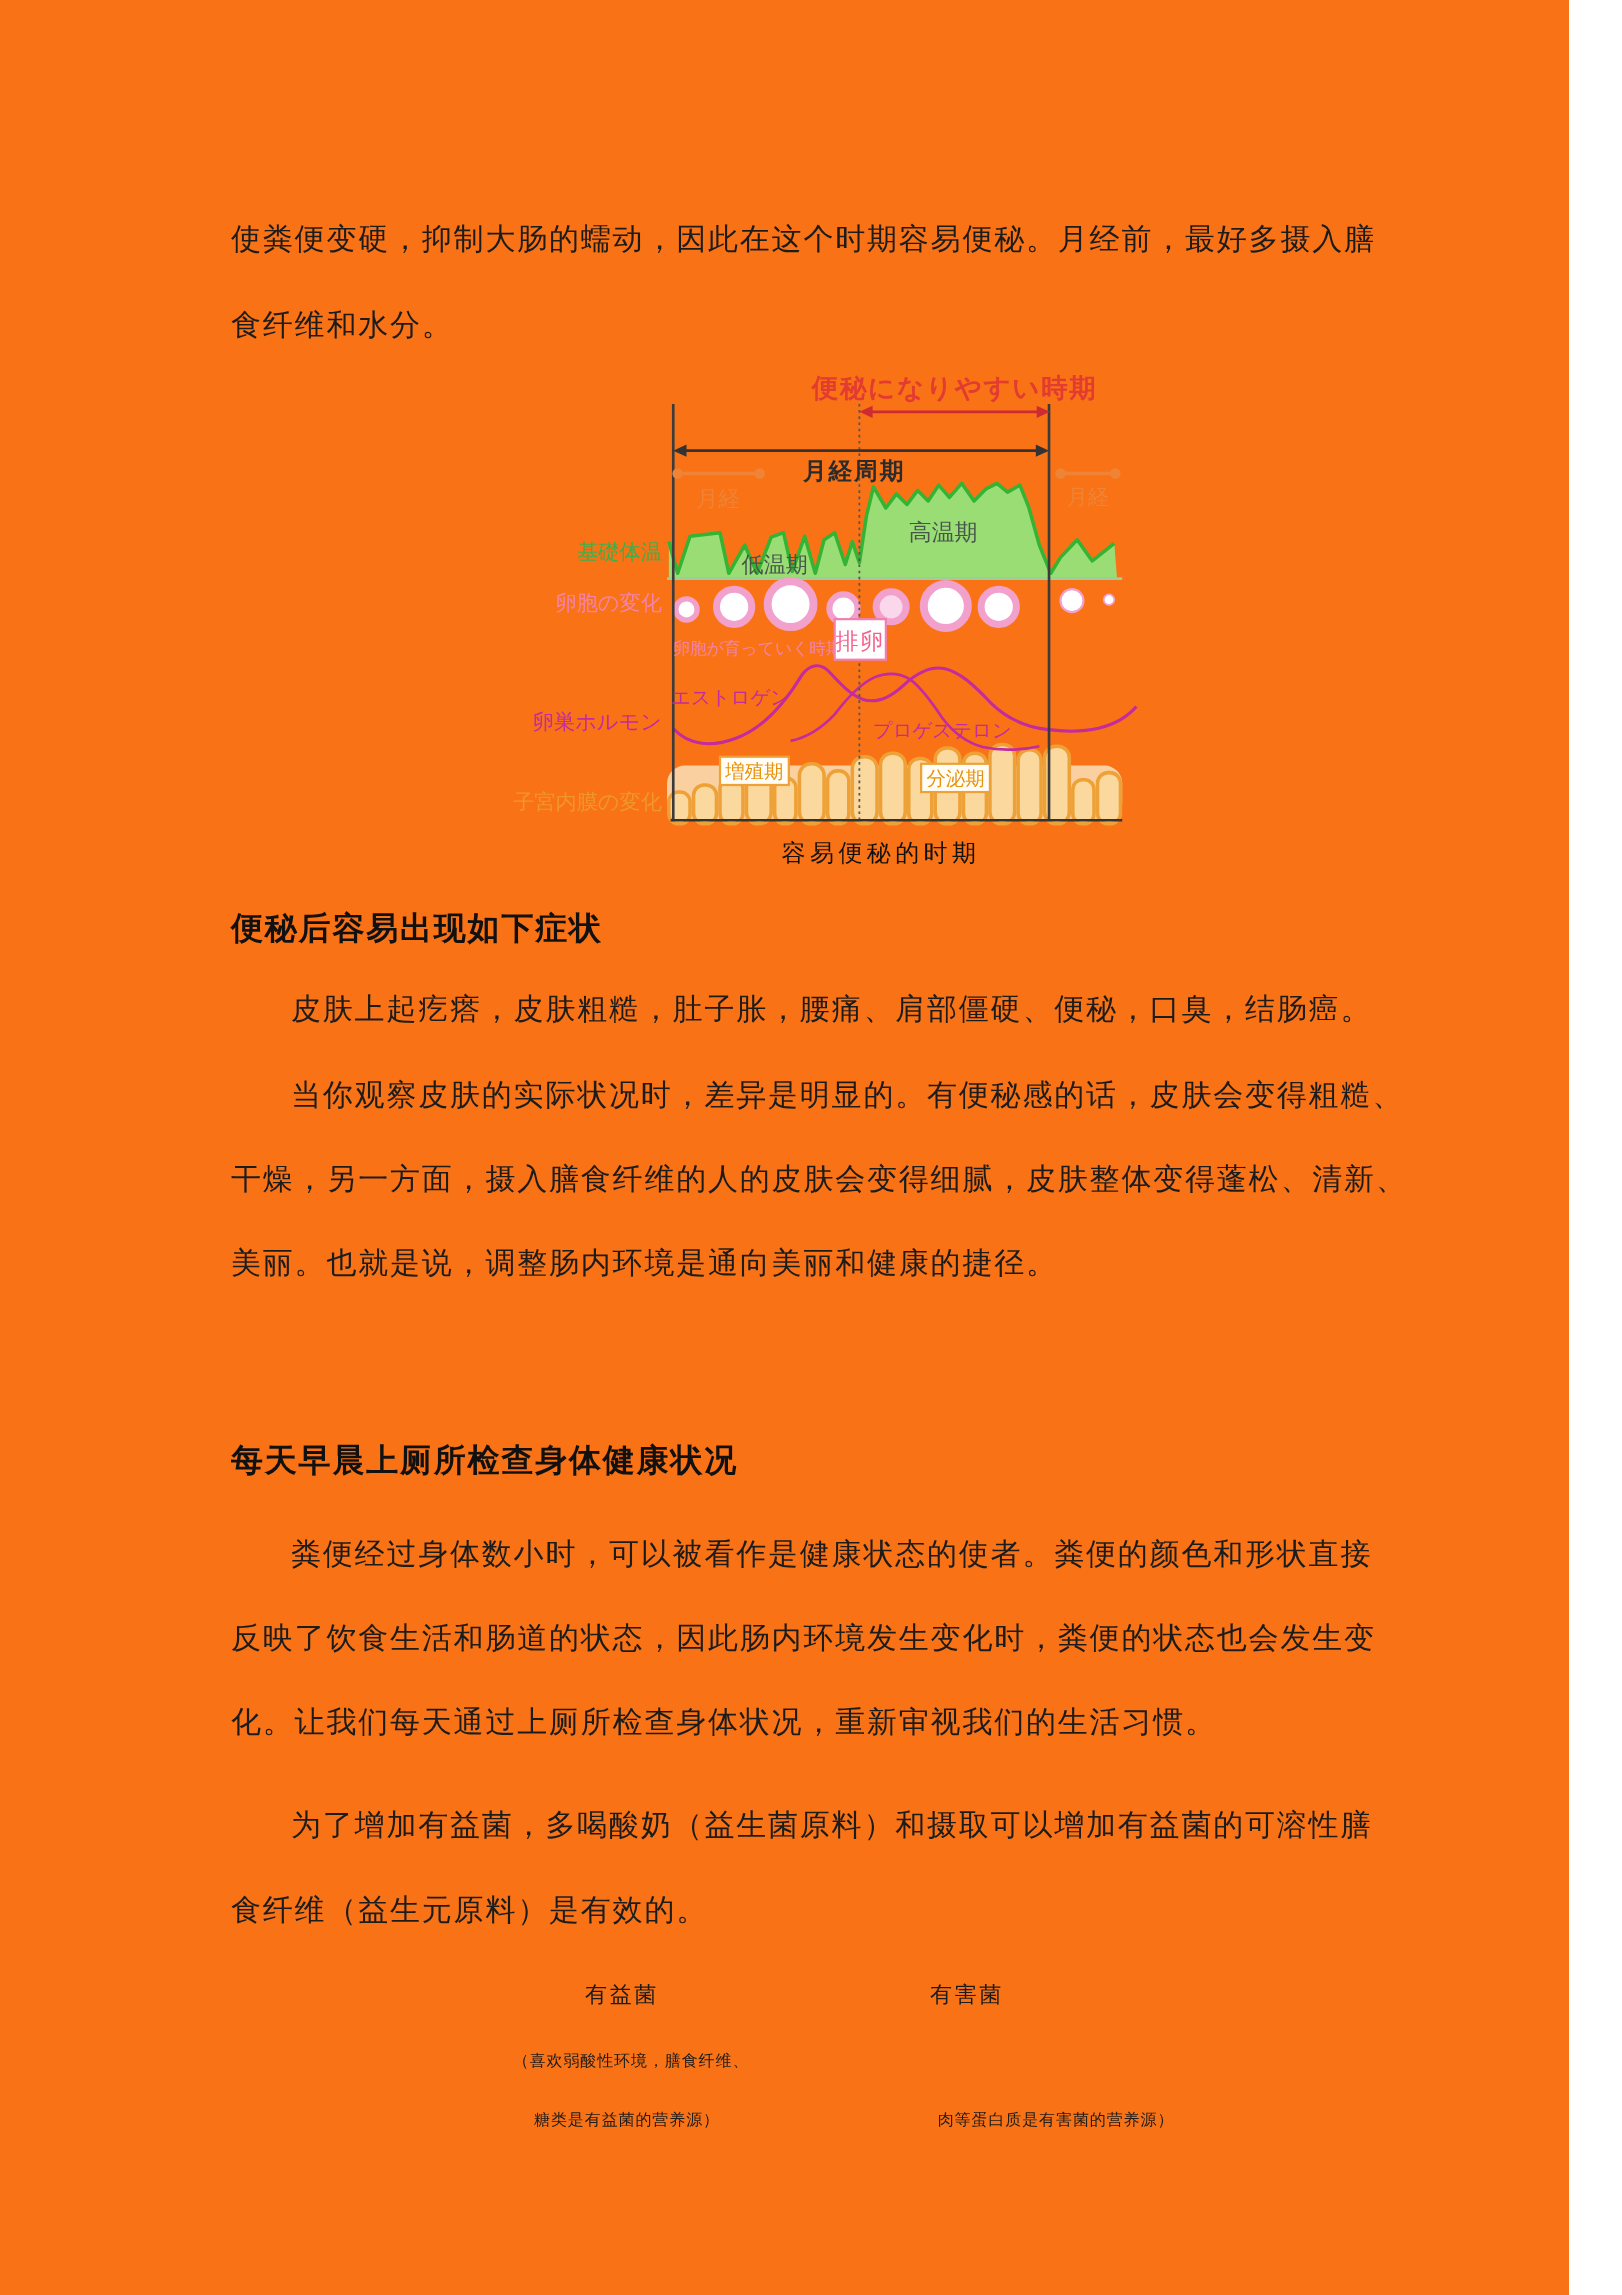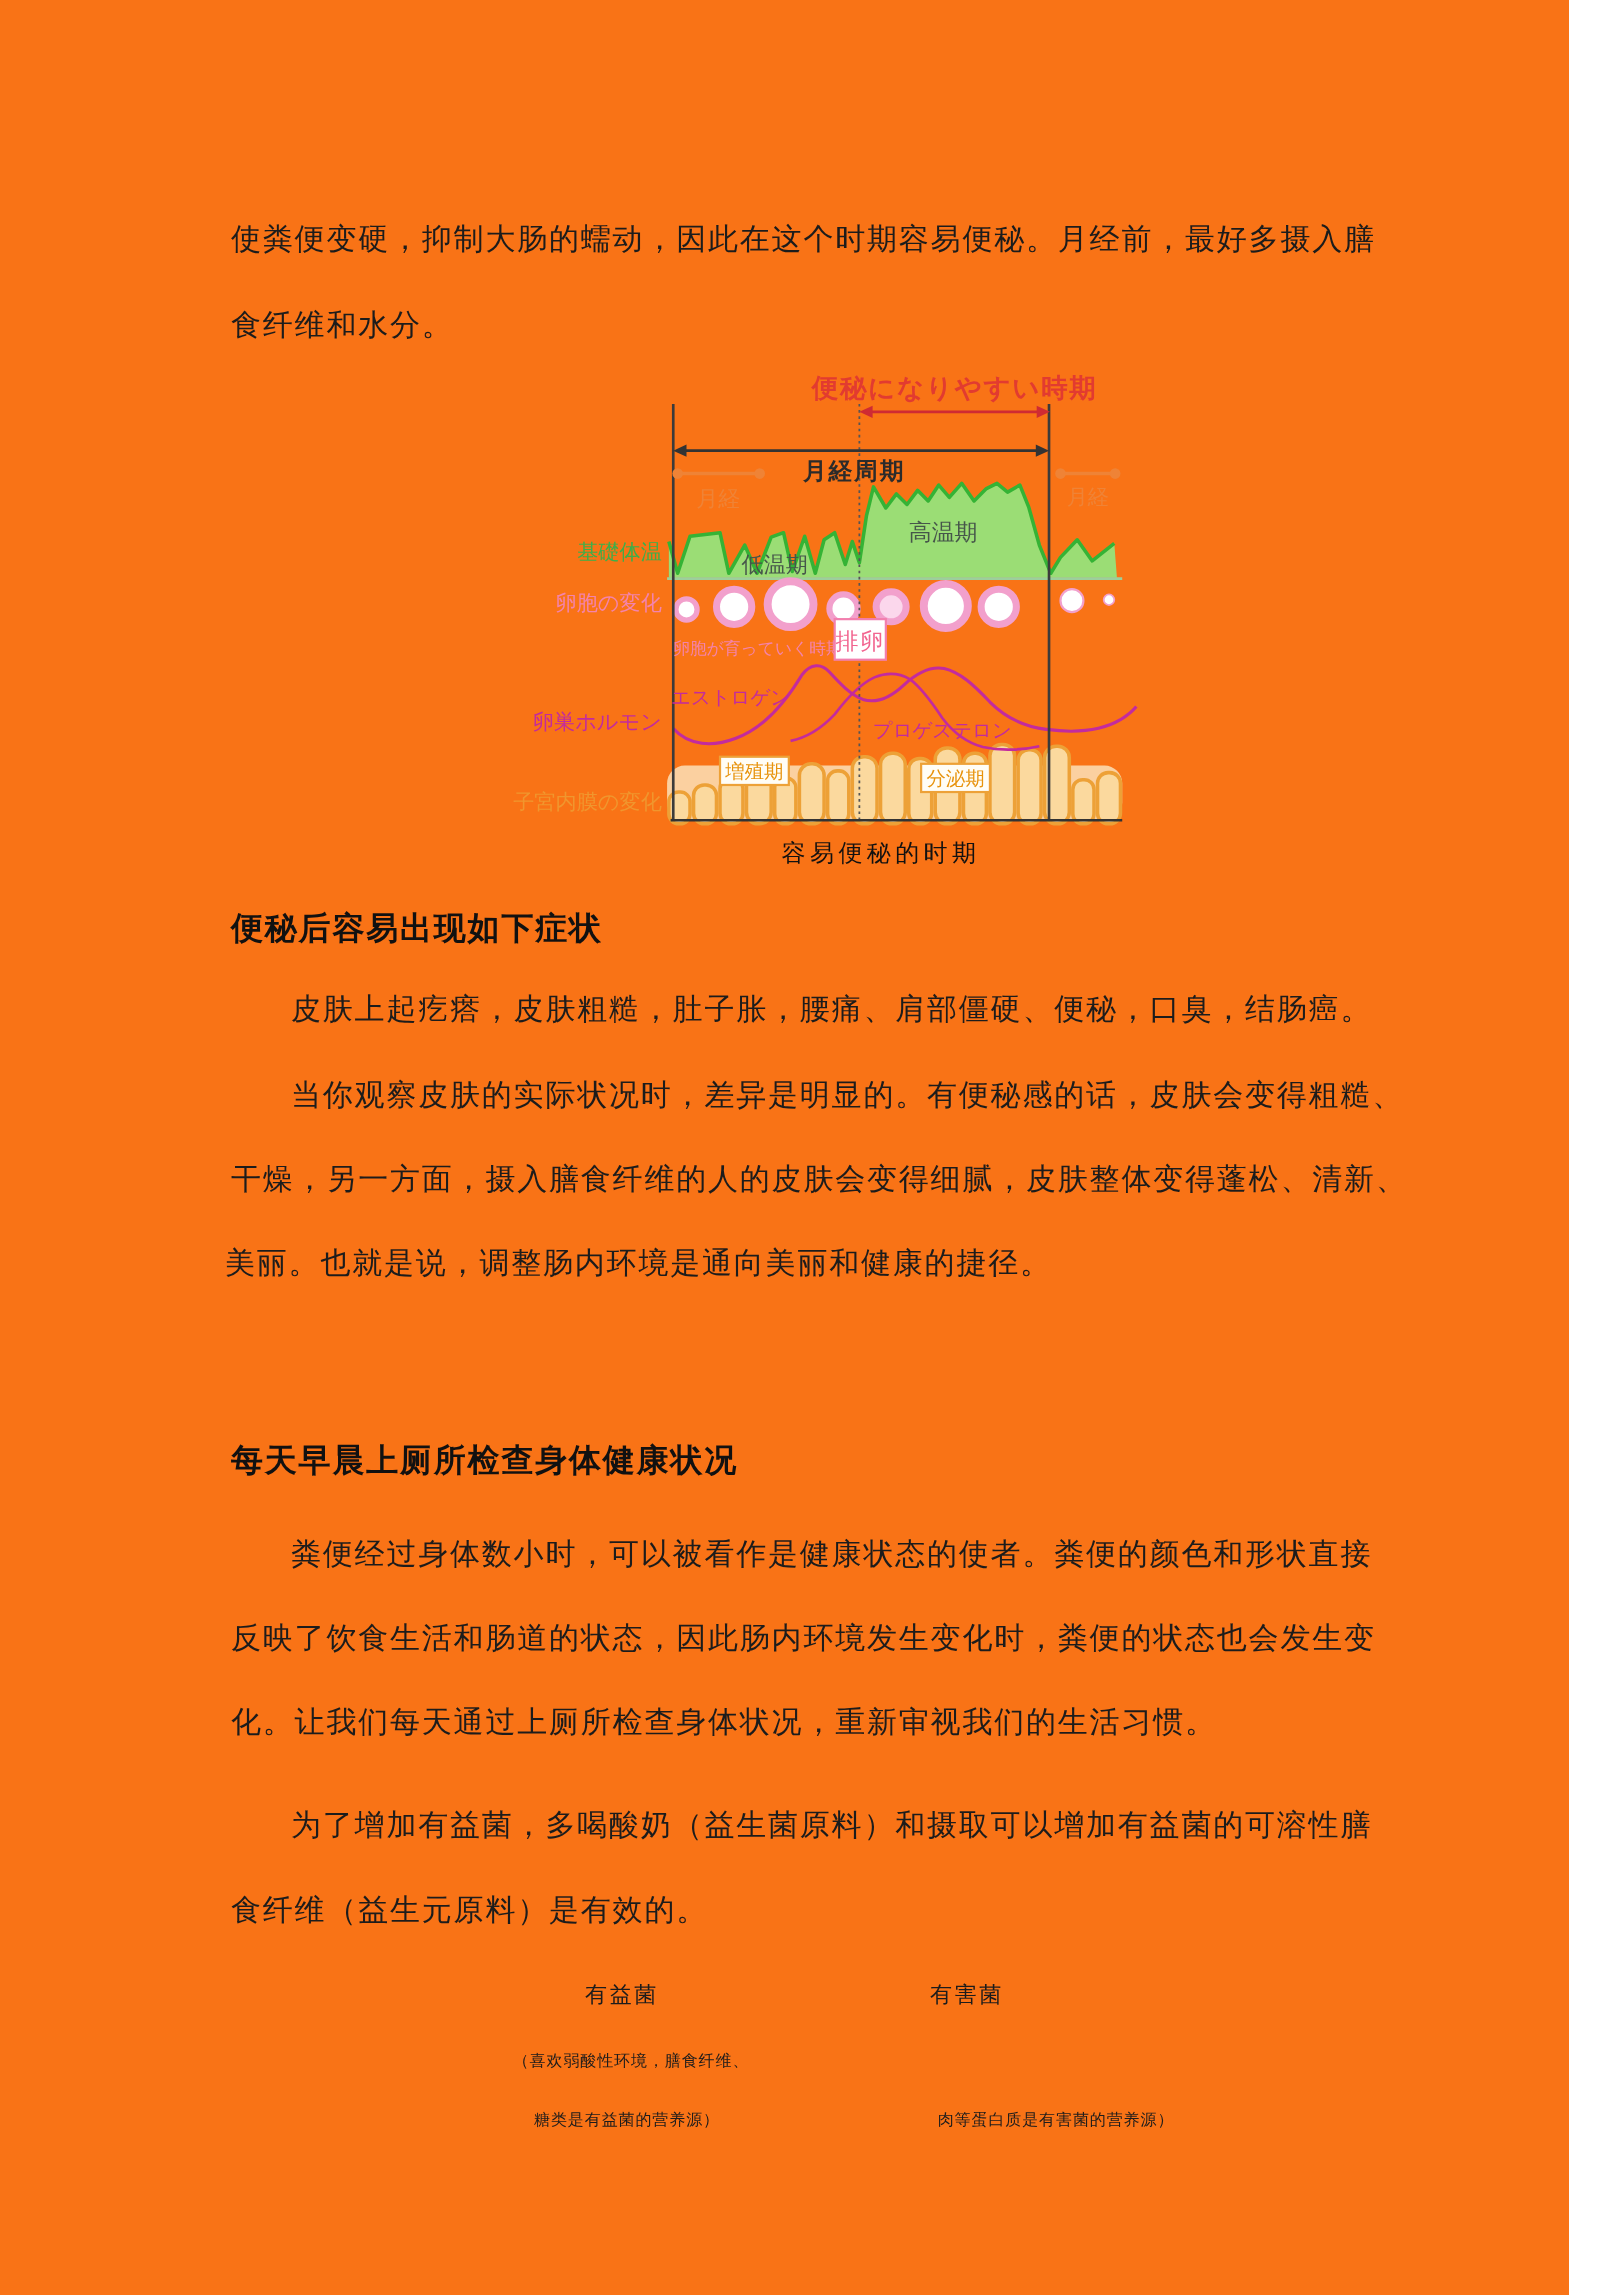--- a/index.html
+++ b/index.html
@@ -114,21 +114,21 @@
     <text x="734" y="917" font-size="24" text-anchor="end" fill="#f0962e">子宮内膜の変化</text>
   </svg>
   </div>
 
   <div class="caption" style="left:881px;top:837px">容易便秘的时期</div>
 
   <div class="heading" style="left:231px;top:907px">便秘后容易出现如下症状</div>
   <div class="bodyline" style="left:291px;top:1077px">当你观察皮肤的实际状况时，差异是明显的。有便秘感的话，皮肤会变得粗糙、</div>
   <div class="bodyline" style="left:291px;top:991px">皮肤上起疙瘩，皮肤粗糙，肚子胀，腰痛、肩部僵硬、便秘，口臭，结肠癌。</div>
   <div class="bodyline" style="left:231px;top:1161px">干燥，另一方面，摄入膳食纤维的人的皮肤会变得细腻，皮肤整体变得蓬松、清新、</div>
-  <div class="bodyline" style="left:225px;top:1245px">美丽。也就是说，调整肠内环境是通向美丽和健康的捷径。</div>
+  <div class="bodyline" style="left:231px;top:1245px">美丽。也就是说，调整肠内环境是通向美丽和健康的捷径。</div>
 
   <div class="heading" style="left:231px;top:1439px">每天早晨上厕所检查身体健康状况</div>
   <div class="bodyline" style="left:291px;top:1536px">粪便经过身体数小时，可以被看作是健康状态的使者。粪便的颜色和形状直接</div>
   <div class="bodyline" style="left:231px;top:1620px">反映了饮食生活和肠道的状态，因此肠内环境发生变化时，粪便的状态也会发生变</div>
   <div class="bodyline" style="left:231px;top:1704px">化。让我们每天通过上厕所检查身体状况，重新审视我们的生活习惯。</div>
   <div class="bodyline" style="left:291px;top:1807px">为了增加有益菌，多喝酸奶（益生菌原料）和摄取可以增加有益菌的可溶性膳</div>
   <div class="bodyline" style="left:231px;top:1892px">食纤维（益生元原料）是有效的。</div>
 
   <div class="colhead" style="left:622px;top:1980px">有益菌</div>
   <div class="colhead" style="left:967px;top:1980px">有害菌</div>

